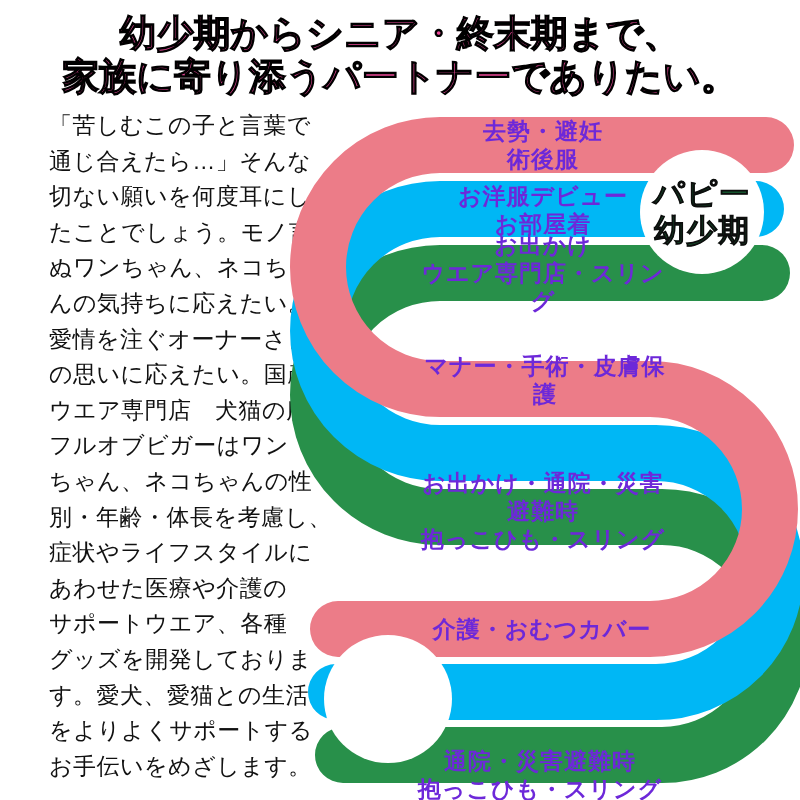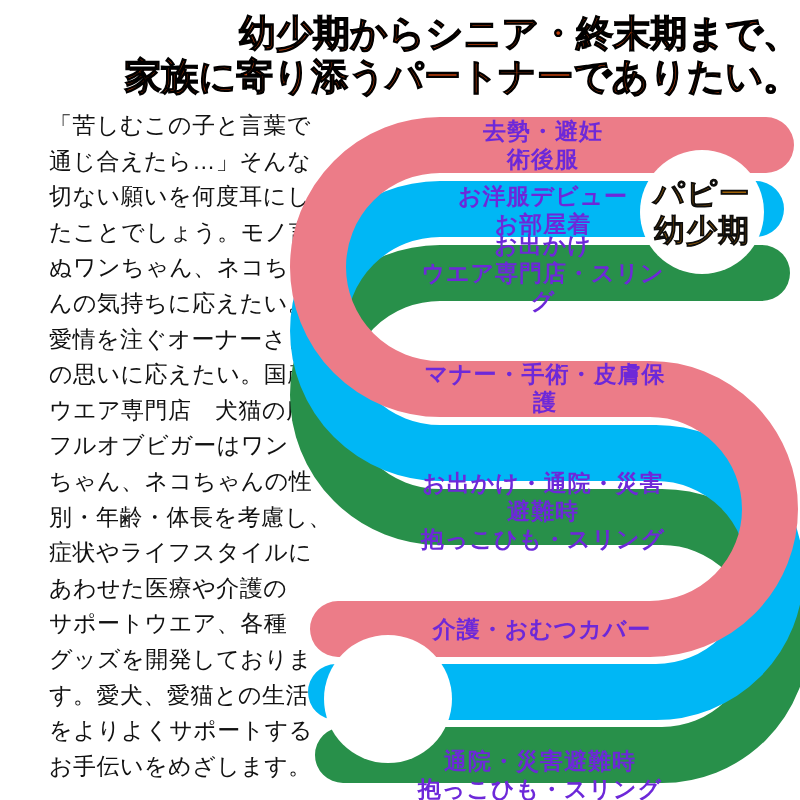--- a/index.html
+++ b/index.html
@@ -6,25 +6,25 @@
   .page{
     position:relative;
     width:800px;height:800px;
     overflow:hidden;
     background:#ffffff;
     font-family:"Liberation Sans", sans-serif;
   }
   .title{
     position:absolute;
     left:0;top:12px;width:800px;
-    text-align:right;
+    text-align:center;
     font-size:37px;
     line-height:43px;
     font-weight:900;
-    color:#c2410c;
+    color:#ec4899;
     letter-spacing:0px;
     white-space:pre-line;
     -webkit-text-stroke:1.2px #000;
   }
   .intro{
     position:absolute;
     left:8px;top:108px;width:300px;
     font-size:23px;
     line-height:35.6px;
     color:#111;
@@ -43,21 +43,21 @@
     font-weight:800;
     font-size:23px;
     line-height:28px;
     white-space:pre-line;
     letter-spacing:1px;
   }
   .stage-label{
     position:absolute;
     transform:translate(-50%,-50%);
     text-align:center;
-    color:#a16207;
+    color:#14532d;
     font-weight:900;
     font-size:31px;
     line-height:37px;
     white-space:pre-line;
     letter-spacing:1px;
     -webkit-text-stroke:0.8px #0d0d0d;
   }
 </style>
 </head>
 <body>
@@ -99,21 +99,21 @@
     <circle cx="388" cy="699" r="64" fill="#ffffff"></circle>
   </svg>
 
   <div class="band-label" style="left:543px;top:145px;">去勢・避妊
 術後服</div>
   <div class="band-label" style="left:543px;top:210px;">お洋服デビュー
 お部屋着</div>
   <div class="band-label" style="left:543px;top:273px;">お出かけ
 ウエア専門店・スリング</div>
 
-  <div class="band-label" style="left:545px;top:388px;">マナー・手術・皮膚保護</div>
+  <div class="band-label" style="left:545px;top:380px;">マナー・手術・皮膚保護</div>
   <div class="band-label" style="left:543px;top:511px;">お出かけ・通院・災害避難時
 抱っこひも・スリング</div>
 
   <div class="band-label" style="left:542px;top:629px;">介護・おむつカバー</div>
   <div class="band-label" style="left:540px;top:775px;text-align:center;">通院・災害避難時
 抱っこひも・スリング</div>
 
   <div class="stage-label" style="left:702px;top:212px;">パピー
 幼少期</div>
 

